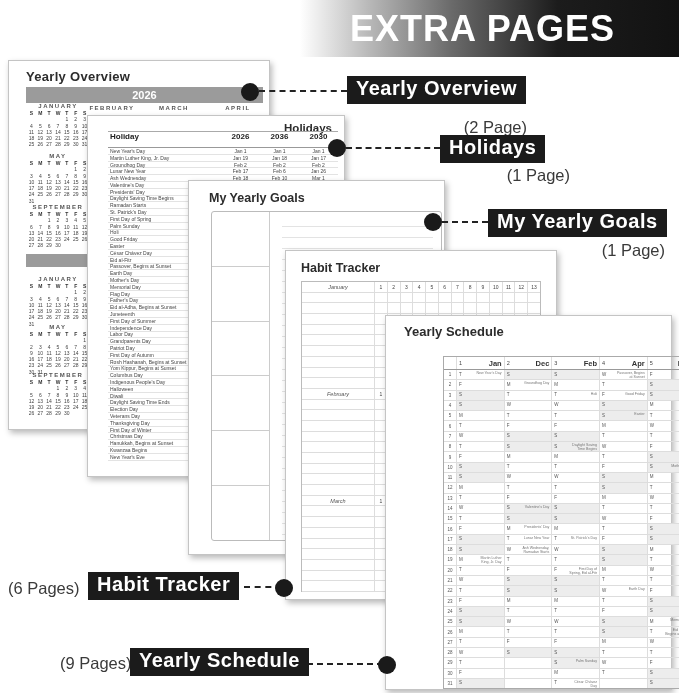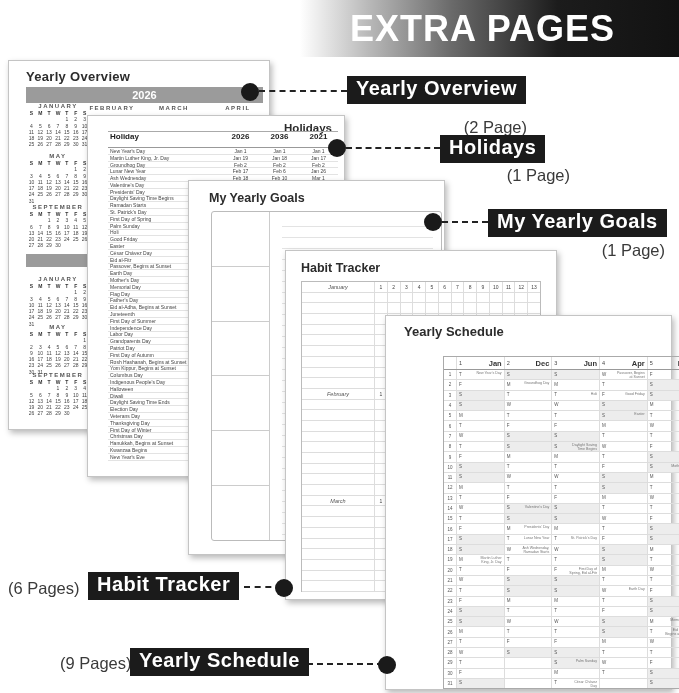--- a/index.html
+++ b/index.html
@@ -486,21 +486,21 @@
     <div class="year-bar2"></div>
   </section>
 
   <section class="page p2">
     <h2 class="hol-title">Holidays</h2>
     <div class="hol-table">
       <div class="hol-headrow">
         <div class="hn">Holiday</div>
         <div class="hd">2026</div>
         <div class="hd">2036</div>
-        <div class="hd">2021</div>
+        <div class="hd">2030</div>
       </div>
       <div id="holRows">
           <div class="hol-row">
             <div class="hol-name">New Year's Day</div>
             <div class="hol-date">Jan 1</div>
             <div class="hol-date">Jan 1</div>
             <div class="hol-date">Jan 1</div>
           </div>
           <div class="hol-row">
             <div class="hol-name">Martin Luther King, Jr. Day</div>
@@ -1299,21 +1299,21 @@
           <div class="sch-cell sch-hcell">
             <span class="sch-mnum">1</span>
             <span class="sch-mname">Jan</span>
           </div>
           <div class="sch-cell sch-hcell">
             <span class="sch-mnum">2</span>
             <span class="sch-mname">Dec</span>
           </div>
           <div class="sch-cell sch-hcell">
             <span class="sch-mnum">3</span>
-            <span class="sch-mname">Jun</span>
+            <span class="sch-mname">Feb</span>
           </div>
           <div class="sch-cell sch-hcell">
             <span class="sch-mnum">4</span>
             <span class="sch-mname">Apr</span>
           </div>
           <div class="sch-cell sch-hcell">
             <span class="sch-mnum">5</span>
             <span class="sch-mname">May</span>
           </div>
           <div class="sch-cell sch-hcell">

